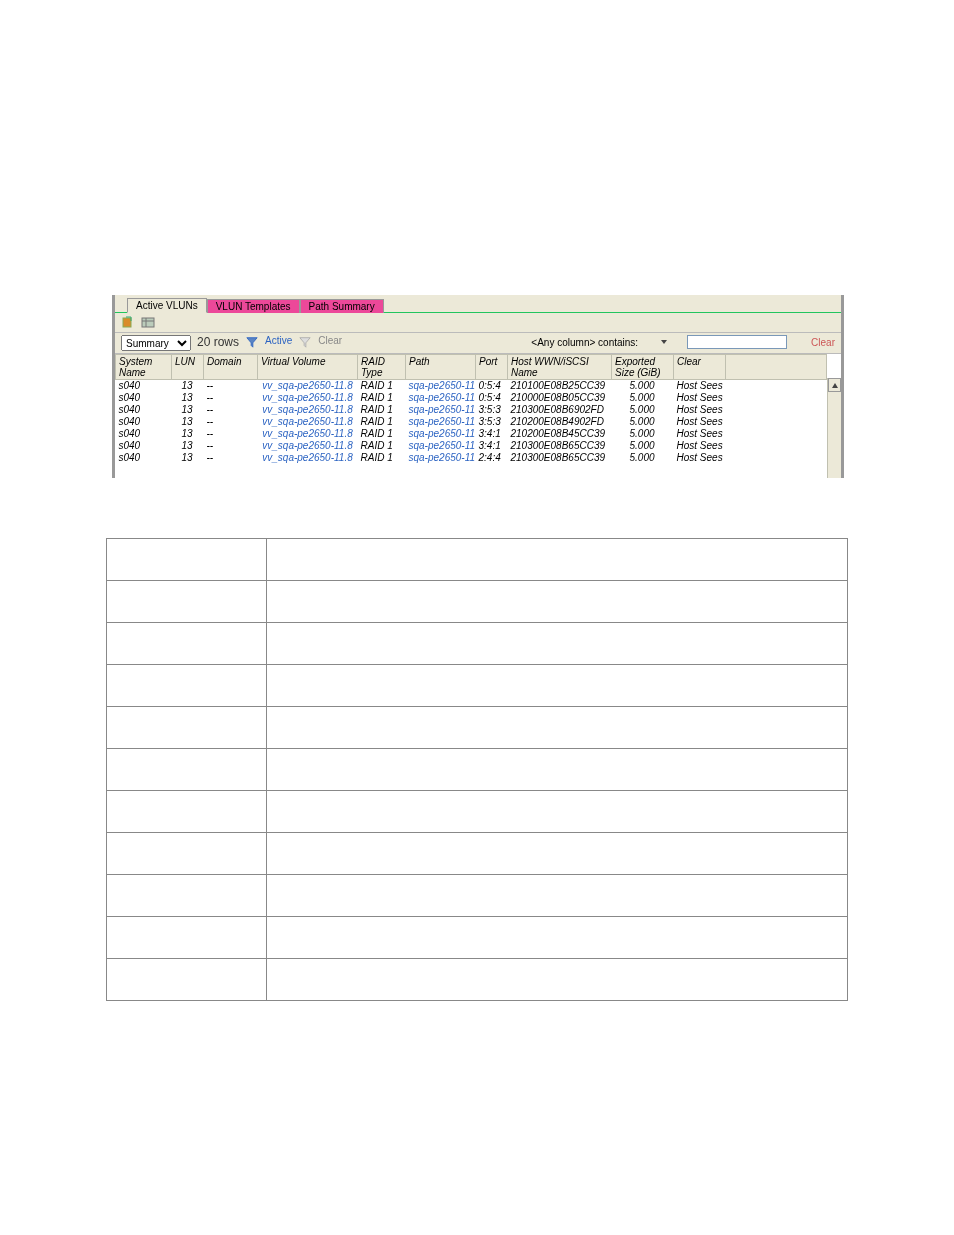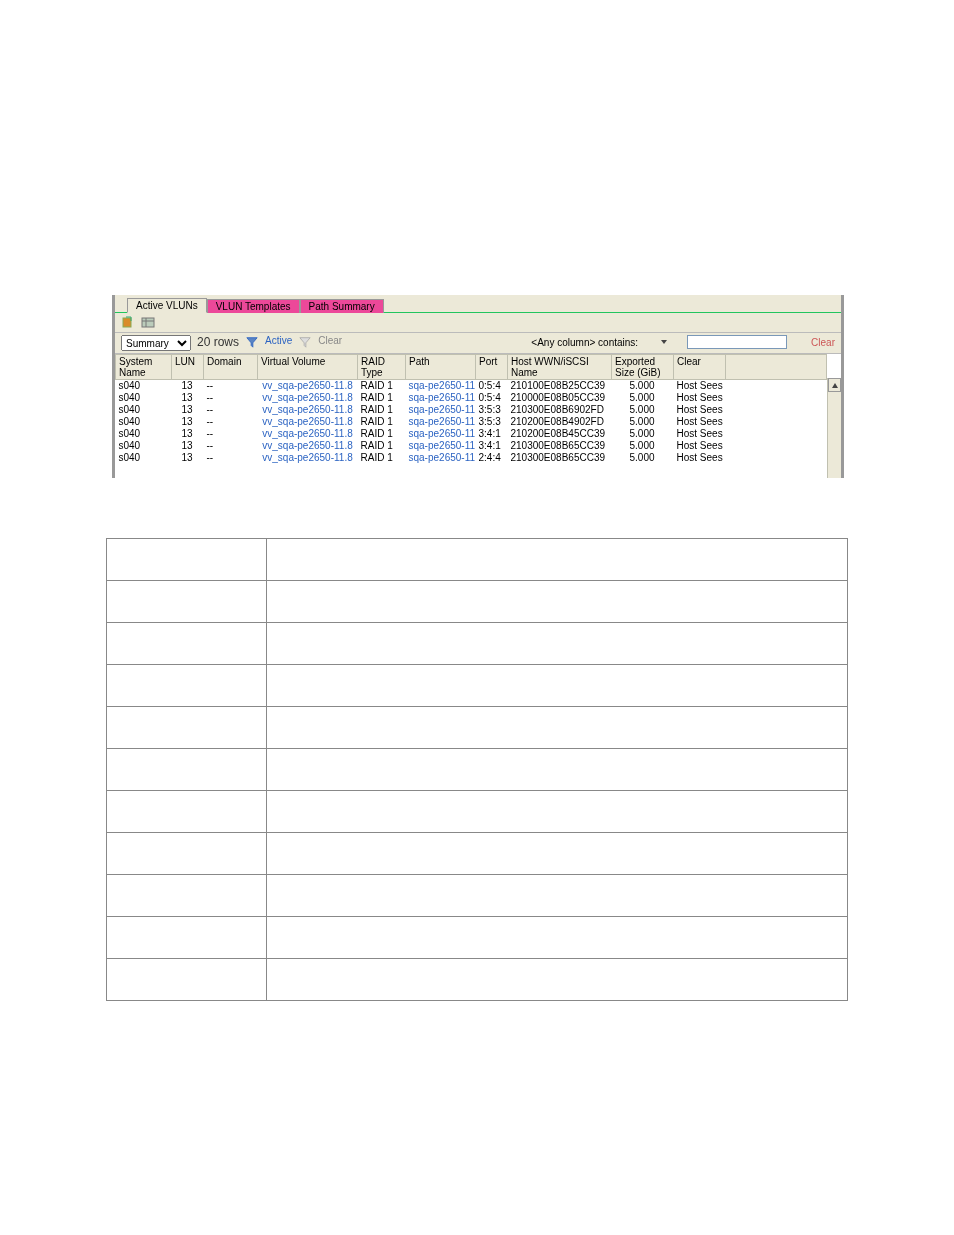--- a/index.html
+++ b/index.html
@@ -94,20 +94,21 @@
     background: #fff;
     flex: 1;
     overflow: hidden;
     position: relative;
     border-top: 1px solid #bbb;
   }
   table.data {
     border-collapse: collapse;
     width: calc(100% - 14px);
     table-layout: fixed;
+    font-style: italic;
   }
   table.data th {
     background: #ece9d8;
     border: 1px solid #c0c0b0;
     font-weight: normal;
     text-align: left;
     padding: 1px 3px;
     font-size: 10px;
     vertical-align: top;
     height: 22px;

